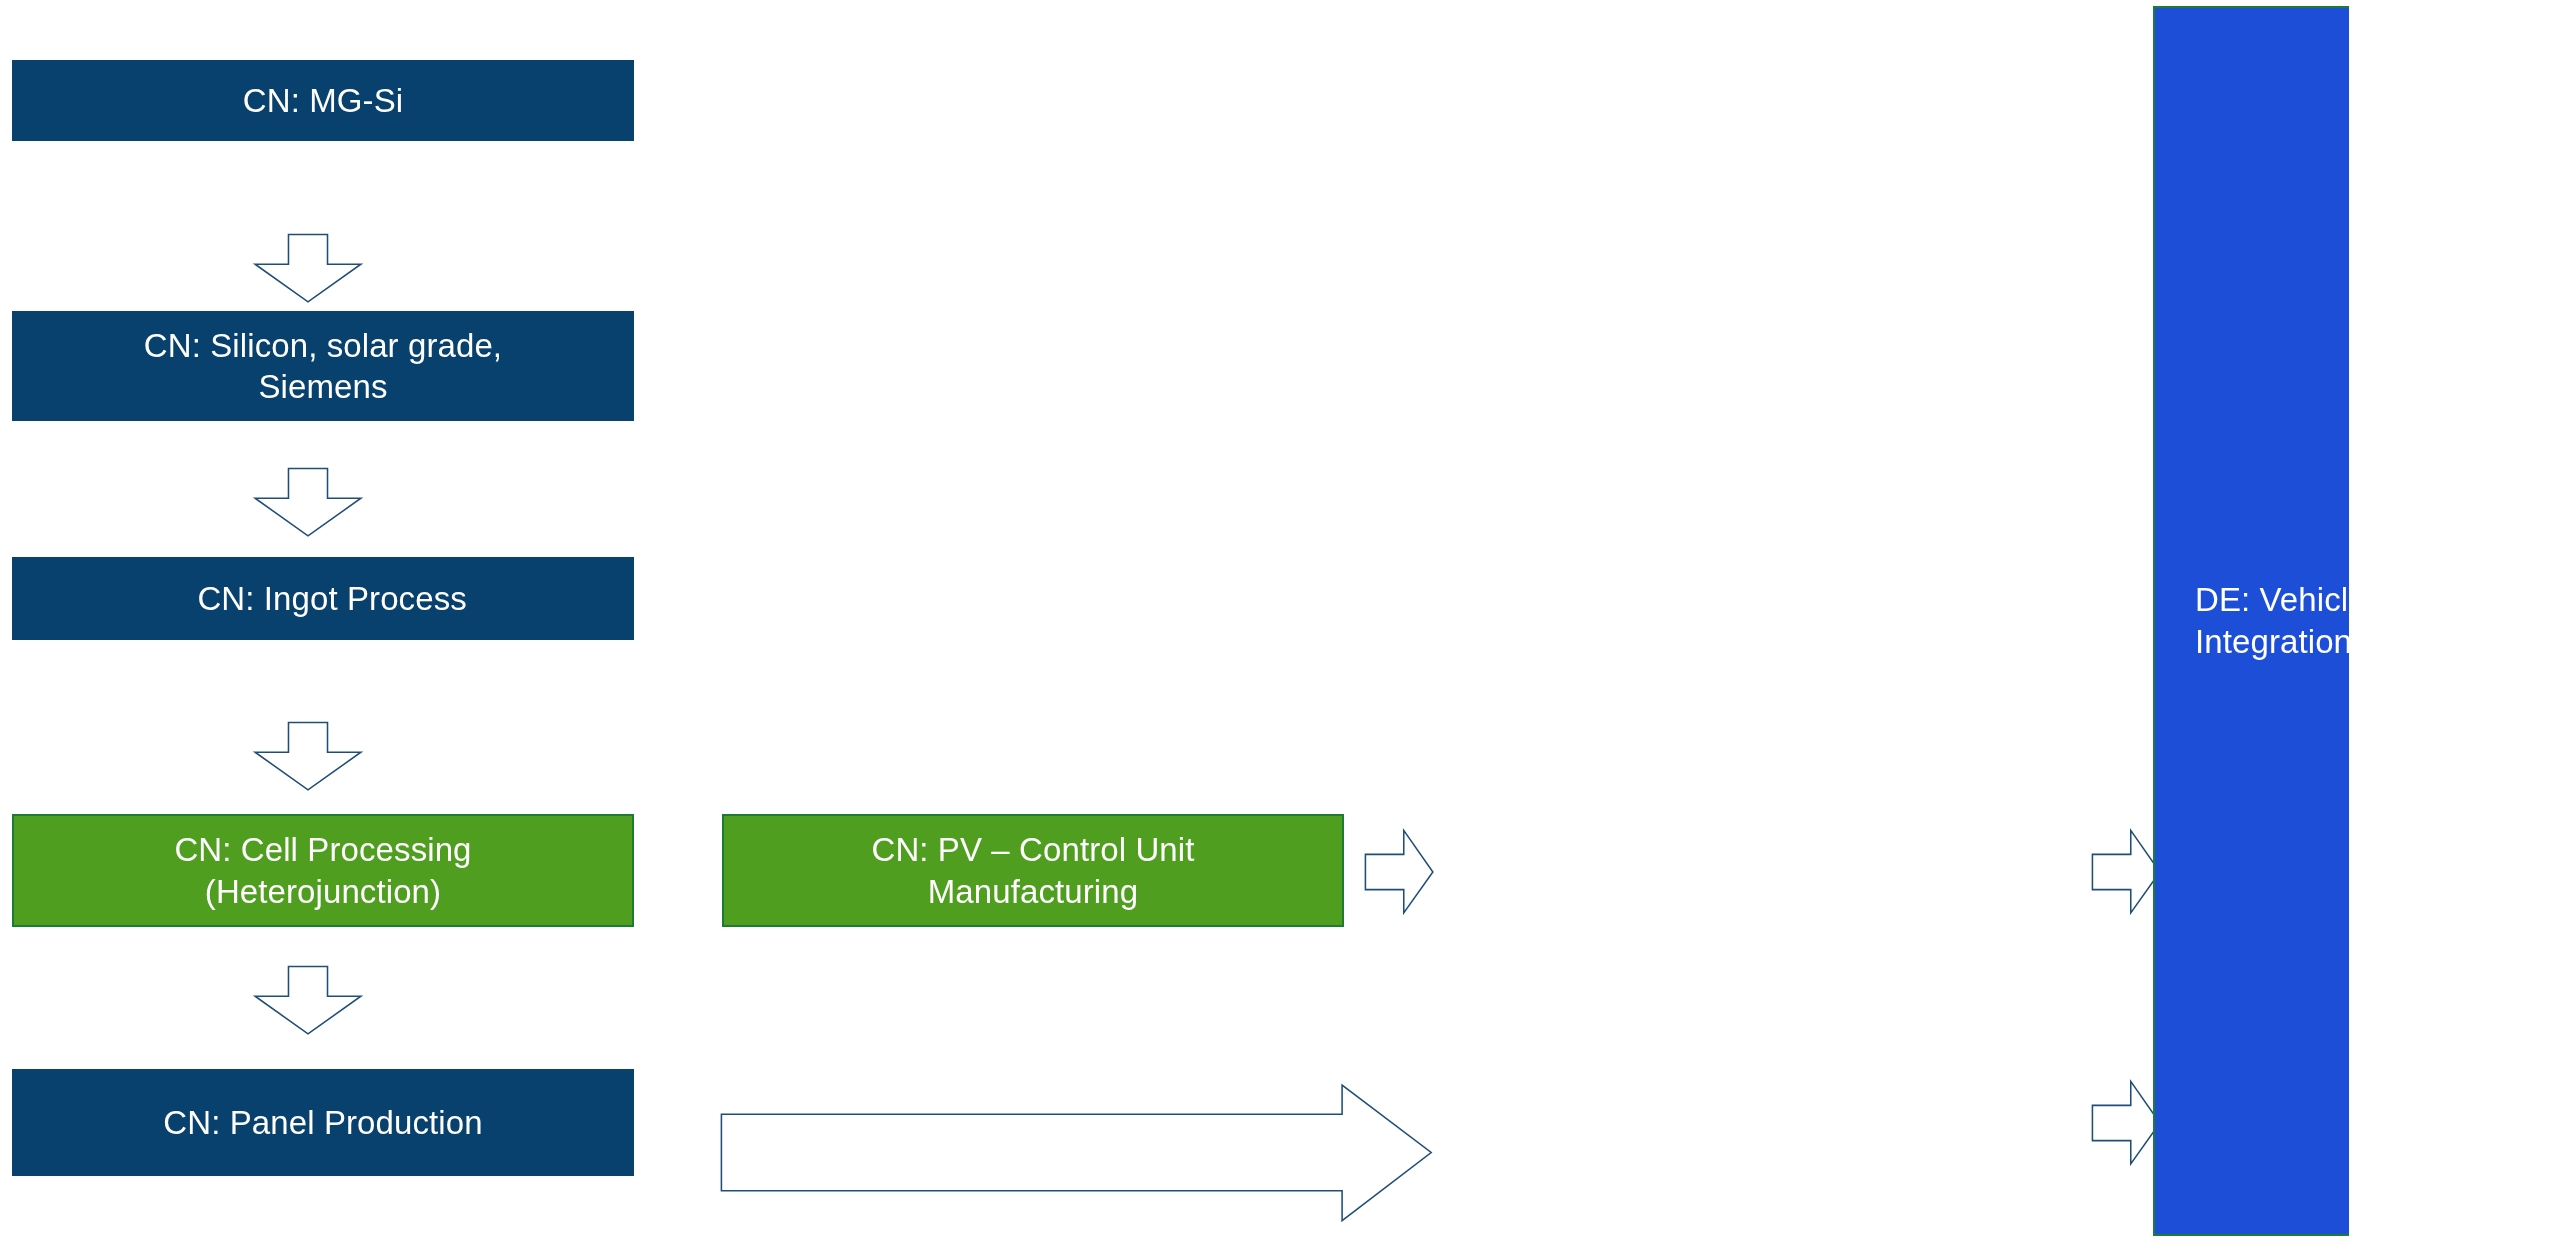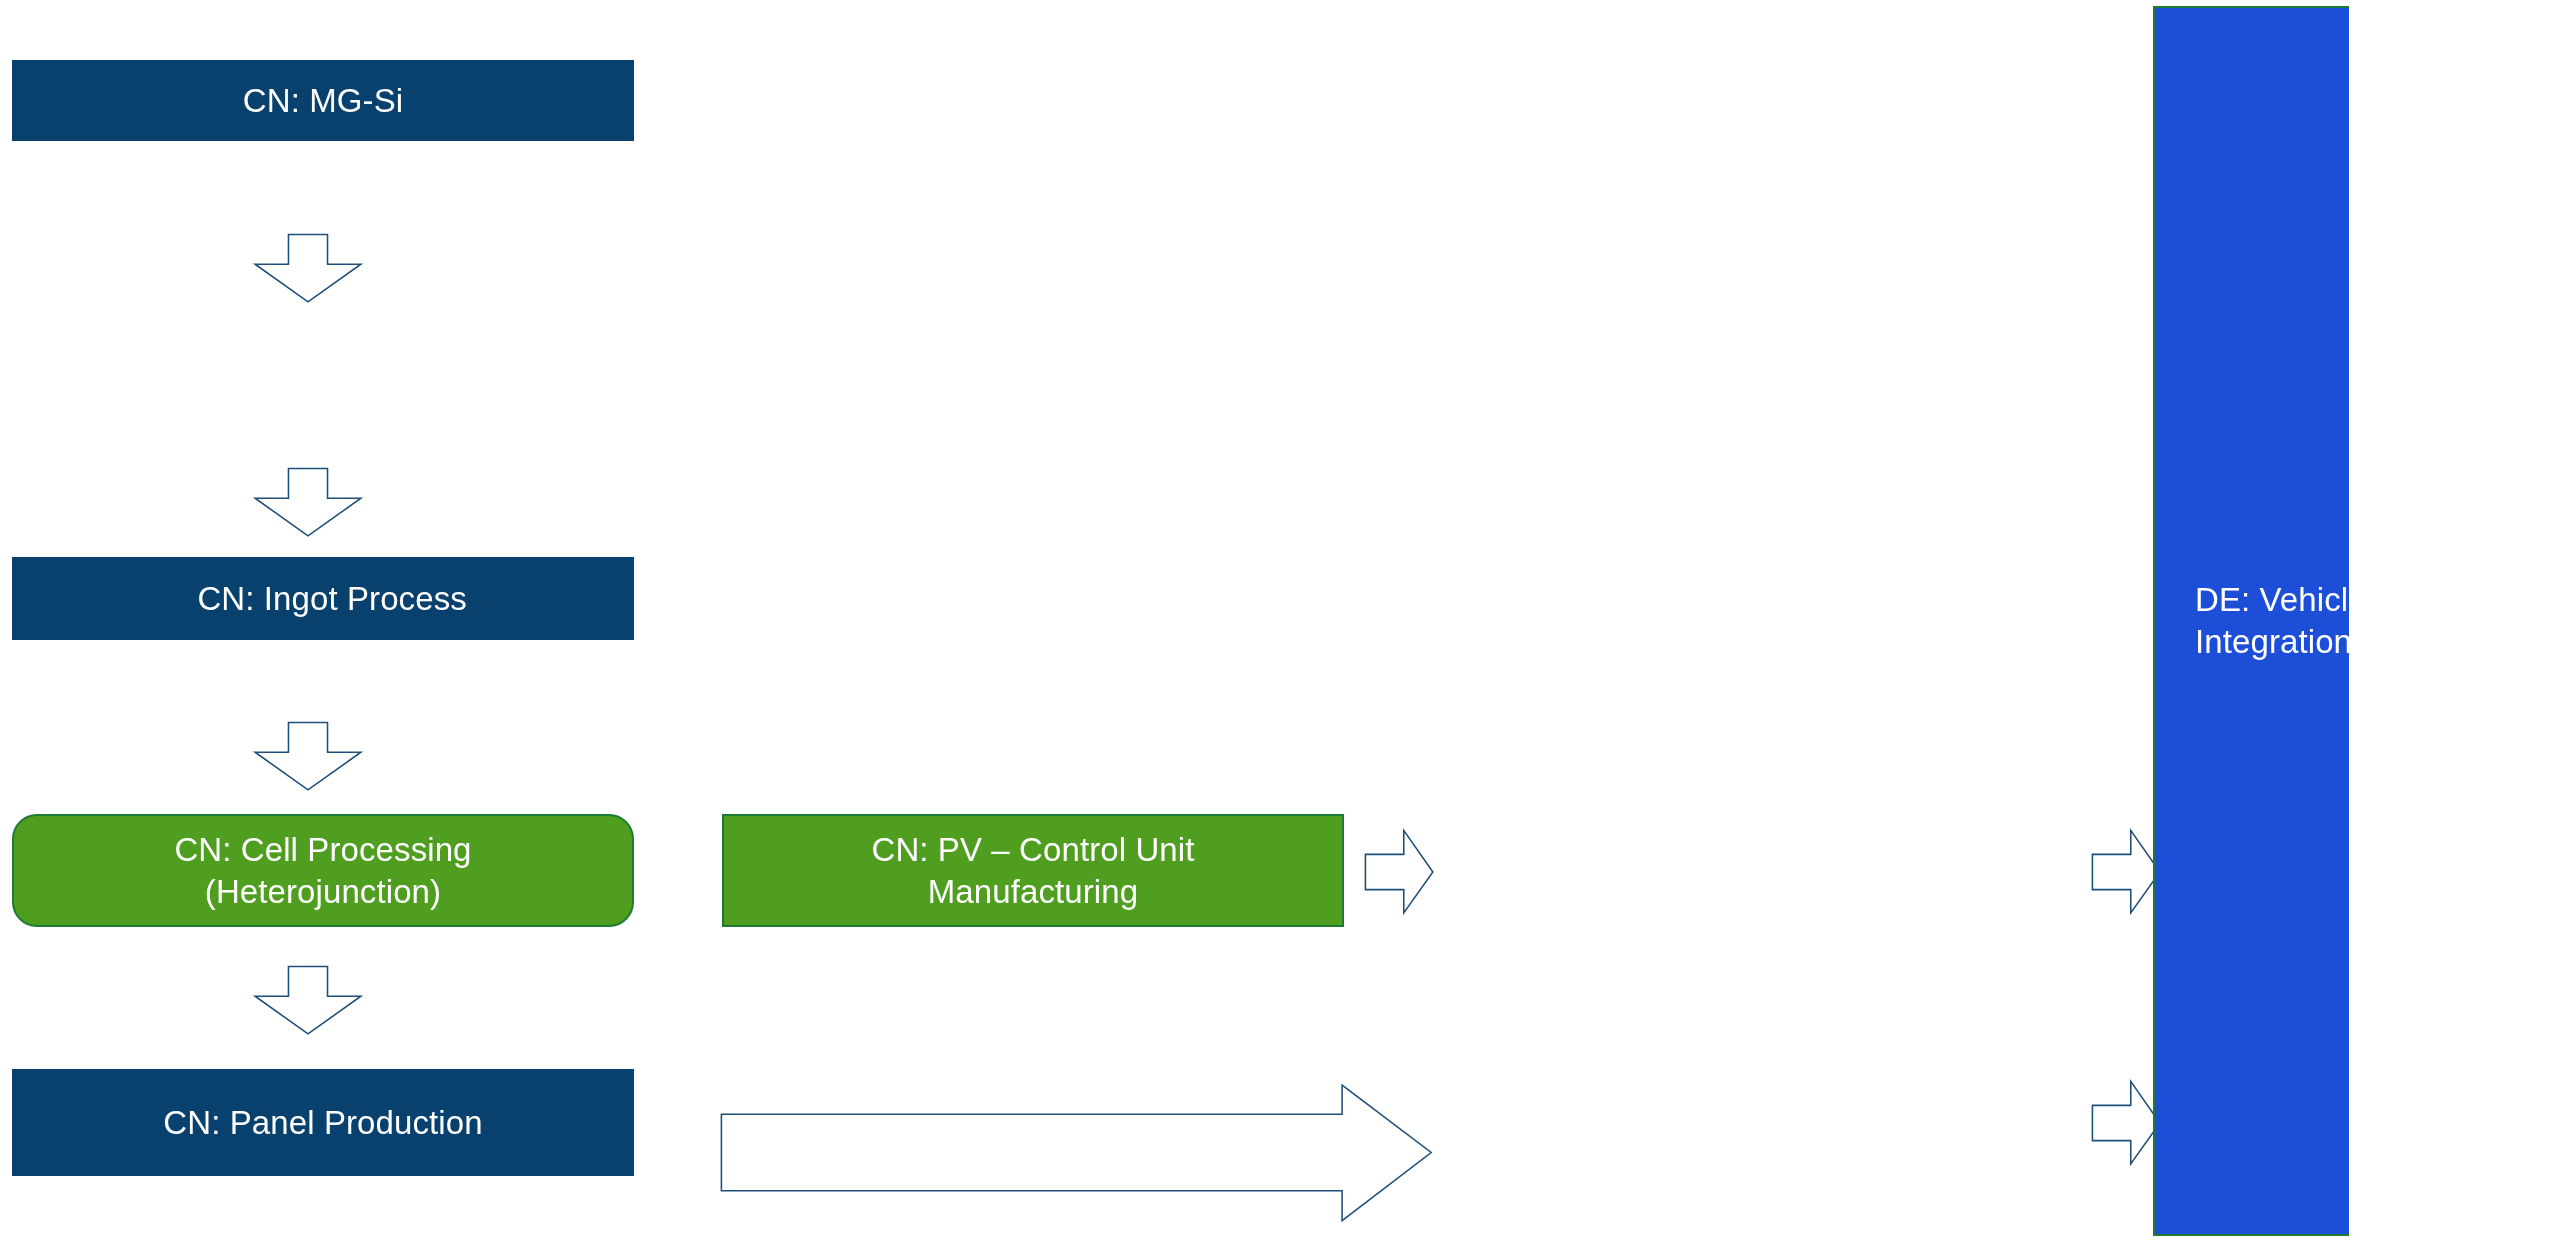--- a/index.html
+++ b/index.html
@@ -74,36 +74,38 @@
 <div id="canvas">
 
   <div class="box blue" style="left:12px; top:60px; width:622px; height:81px;">CN: MG-Si</div>
 
   <div class="arrow" style="left:253px; top:233px; width:110px; height:71px;">
     <svg viewBox="0 0 155 100" preserveAspectRatio="none">
       <polygon class="shaft" points="50,2 105,2 105,44 152,44 77.5,97 3,44 50,44"></polygon>
     </svg>
   </div>
 
+  <div class="box blue" style="left:12px; top:311px; width:622px; height:110px;">CN: Silicon, solar grade,
+Siemens</div>
 
   <div class="arrow" style="left:253px; top:467px; width:110px; height:71px;">
     <svg viewBox="0 0 155 100" preserveAspectRatio="none">
       <polygon class="shaft" points="50,2 105,2 105,44 152,44 77.5,97 3,44 50,44"></polygon>
     </svg>
   </div>
 
   <div class="box blue" style="left:12px; top:557px; width:622px; height:83px;padding-left:31px;">CN: Ingot Process</div>
 
   <div class="arrow" style="left:253px; top:721px; width:110px; height:71px;">
     <svg viewBox="0 0 155 100" preserveAspectRatio="none">
       <polygon class="shaft" points="50,2 105,2 105,44 152,44 77.5,97 3,44 50,44"></polygon>
     </svg>
   </div>
 
-  <div class="box green" style="left:12px; top:814px; width:622px; height:113px;border-radius:25px;">CN: Cell Processing
+  <div class="box green" style="left:12px; top:814px; width:622px; height:113px;">CN: Cell Processing
 (Heterojunction)</div>
 
   <div class="arrow" style="left:253px; top:965px; width:110px; height:71px;">
     <svg viewBox="0 0 155 100" preserveAspectRatio="none">
       <polygon class="shaft" points="50,2 105,2 105,44 152,44 77.5,97 3,44 50,44"></polygon>
     </svg>
   </div>
 
   <div class="box green" style="left:722px; top:814px; width:622px; height:113px;">CN: PV – Control Unit
 Manufacturing</div>

